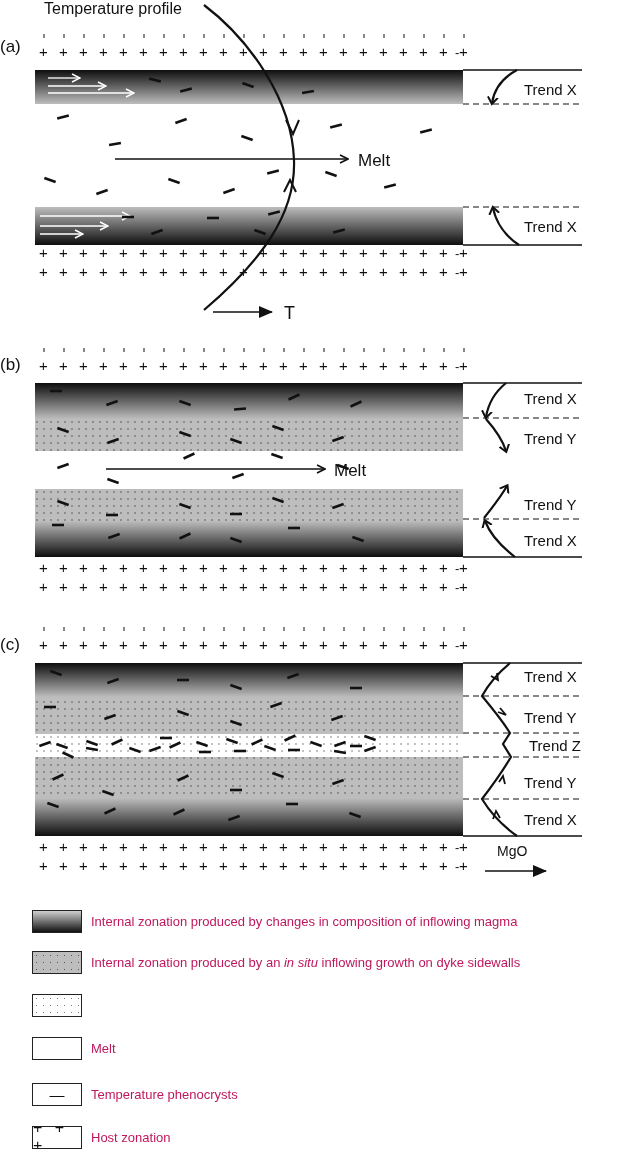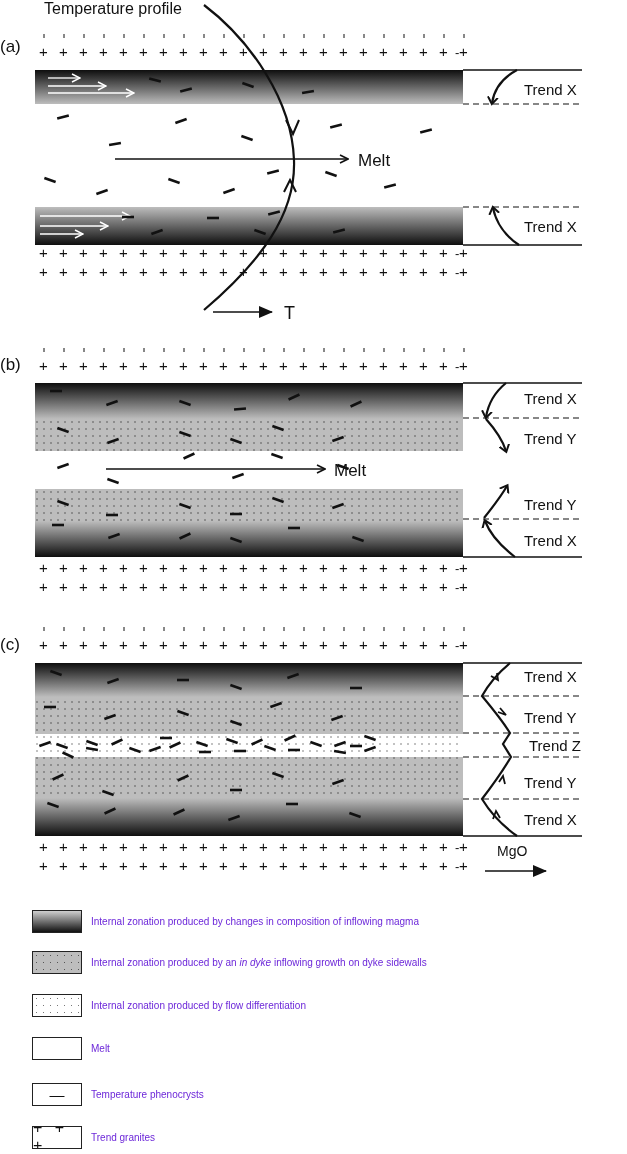--- a/index.html
+++ b/index.html
@@ -15,21 +15,21 @@
   .sw-gradient { background: linear-gradient(to bottom, #cfcfcf 0%, #7a7a7a 45%, #101010 100%); }
   .sw-cumulate { background-color: #bdbdbd;
                  background-image: radial-gradient(#555 0.7px, transparent 0.9px);
                  background-size: 7px 7px; }
   .sw-flow { background-color: #fff;
              background-image: radial-gradient(#777 0.7px, transparent 0.9px);
              background-size: 7px 7px; }
   .sw-melt { background: #fff; }
   .sw-plag { background: #fff; }
   .sw-granite { background: #fff; letter-spacing: 4px; font-size: 16px; }
-  .legend-text { font-size: 10px; white-space: nowrap; color: #6d28d9; }
+  .legend-text { font-size: 13px; white-space: nowrap; color: #be185d; }
 </style>
 </head>
 <body>
 
 <svg id="canvas" width="627" height="900" viewBox="0 0 627 900" xmlns="http://www.w3.org/2000/svg">
   <defs>
     <linearGradient id="gDown" x1="0" y1="0" x2="0" y2="1">
       <stop offset="0" stop-color="#0e0e0e"></stop>
       <stop offset="0.55" stop-color="#6e6e6e"></stop>
       <stop offset="1" stop-color="#bdbdbd"></stop>
@@ -555,31 +555,30 @@
     </g>
 </svg>
 
 <div class="legend">
   <div class="legend-row" style="top:0px">
     <div class="swatch sw-gradient"></div>
     <span class="legend-text"><span>Internal zonation produced by changes in composition of inflowing magma</span></span>
   </div>
   <div class="legend-row" style="top:41px">
     <div class="swatch sw-cumulate"></div>
-    <span class="legend-text"><span>Internal zonation produced by an </span><em>in dyke</em><span> inflowing growth on dyke sidewalls</span></span>
+    <span class="legend-text"><span>Internal zonation produced by an </span><em>in situ</em><span> inflowing growth on dyke sidewalls</span></span>
   </div>
   <div class="legend-row" style="top:84px">
     <div class="swatch sw-flow"></div>
-    <span class="legend-text"><span>Internal zonation produced by flow differentiation</span></span>
   </div>
   <div class="legend-row" style="top:127px">
     <div class="swatch sw-melt"></div>
     <span class="legend-text"><span>Melt</span></span>
   </div>
   <div class="legend-row" style="top:173px">
     <div class="swatch sw-plag">—</div>
     <span class="legend-text"><span>Temperature phenocrysts</span></span>
   </div>
   <div class="legend-row" style="top:216px">
     <div class="swatch sw-granite">+ + +</div>
-    <span class="legend-text"><span>Trend granites</span></span>
+    <span class="legend-text"><span>Host zonation</span></span>
   </div>
 </div>
 
 </body></html>

